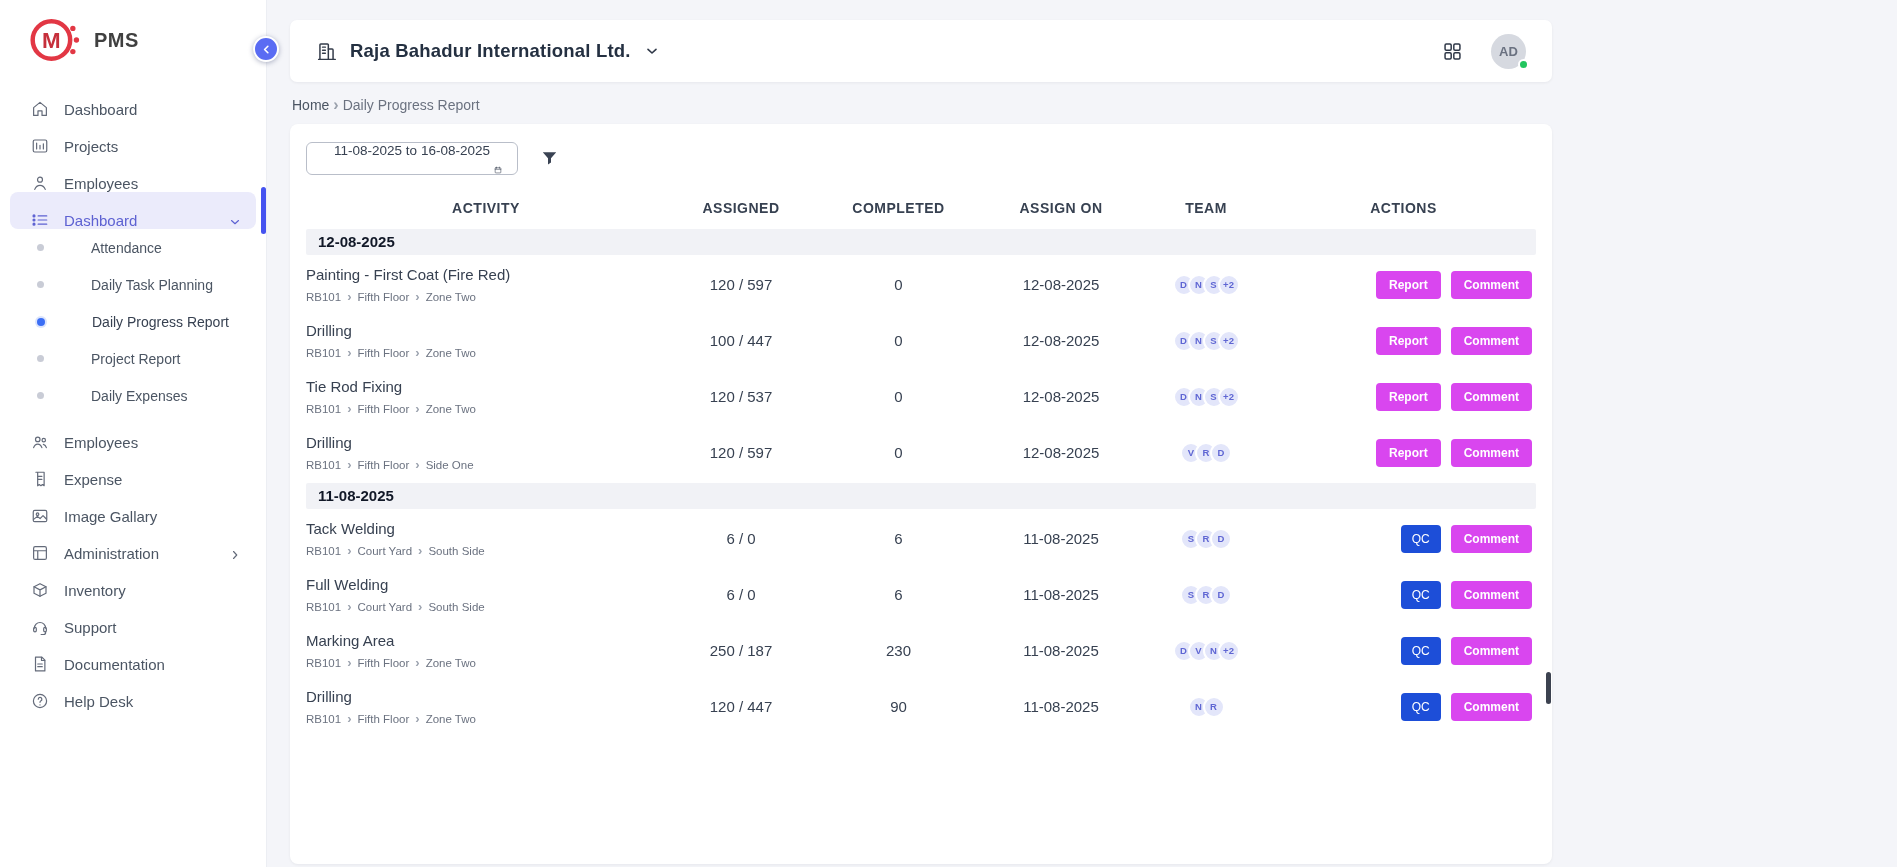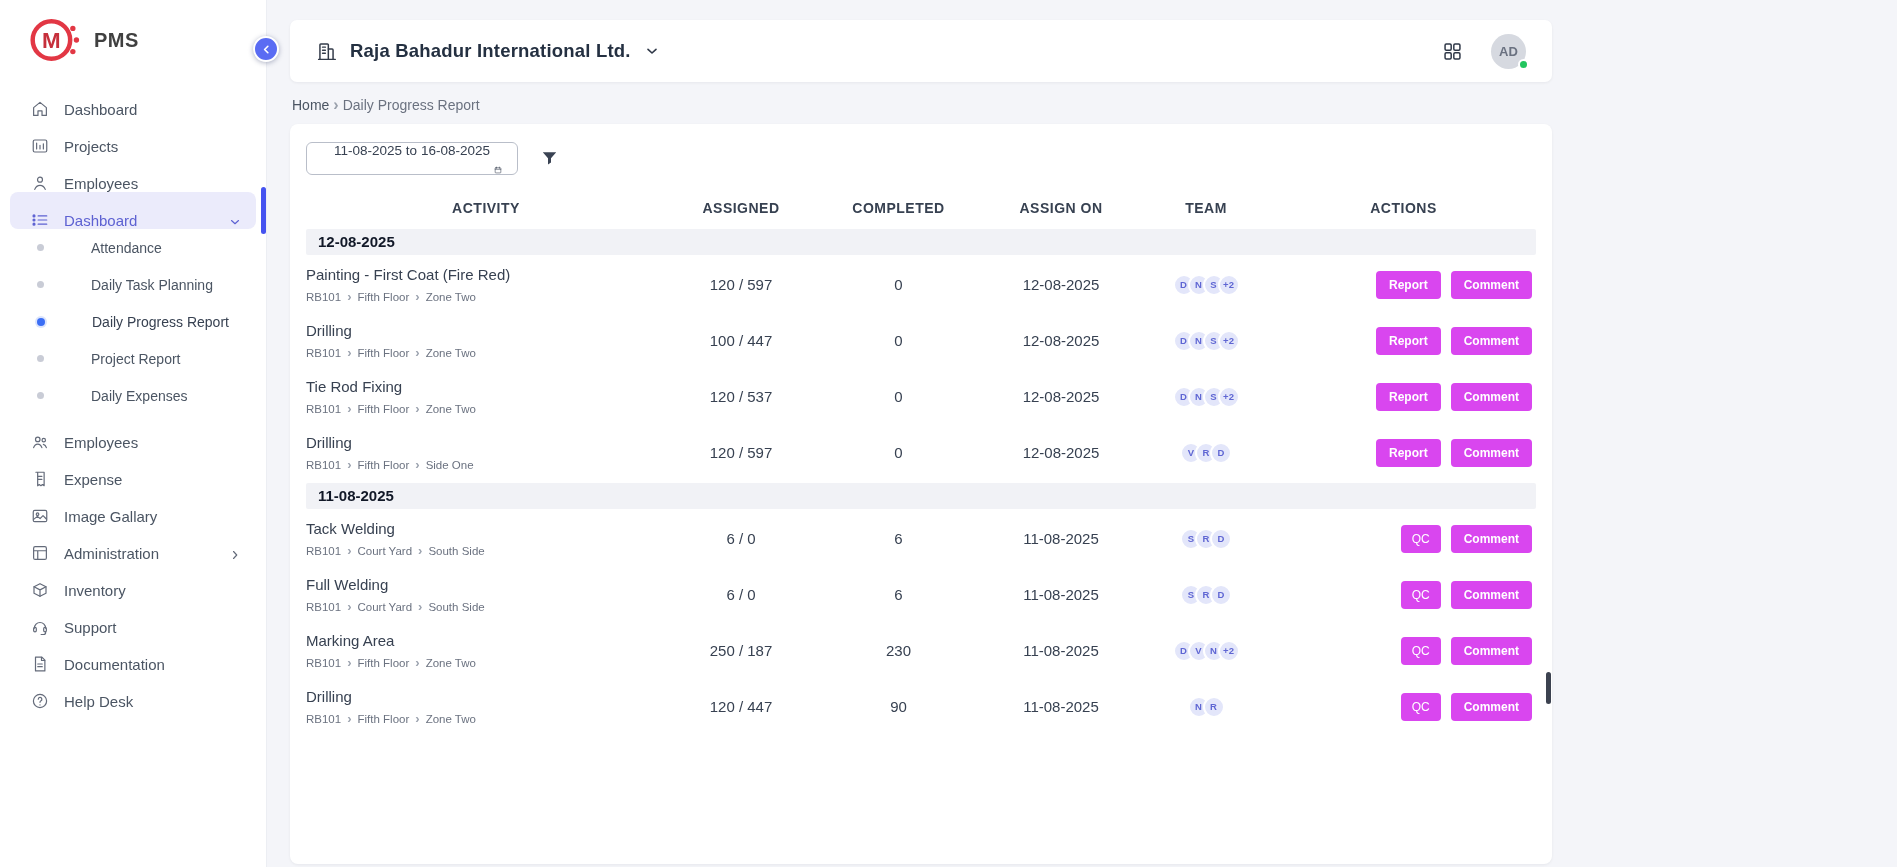--- a/index.html
+++ b/index.html
@@ -68,21 +68,21 @@
   .act-title { font-size:15px; color:#374151; margin-bottom:7px; }
   .act-path { font-size:11.5px; color:#6b7280; display:flex; align-items:center; gap:6px; }
   .act-path .sep { color:#9ca3af; font-size:13px; line-height:1; font-weight:700; }
   .cell-center { text-align:center; font-size:15px; color:#374151; }
   .team-cell { display:flex; justify-content:center; }
   .chip { width:22px; height:22px; border-radius:50%; background:#e3e6fa; color:#5f66d3; font-size:9.5px; font-weight:700; display:flex; align-items:center; justify-content:center; border:2px solid #fff; margin-left:-7px; cursor:pointer; flex:none; }
   .chip:first-child { margin-left:0; }
   .actions-cell { display:flex; justify-content:flex-end; gap:10px; padding-right:4px; }
   .btn { border:none; border-radius:4px; color:#fff; font-size:12px; font-weight:500; padding:7px 13px; cursor:pointer; font-family:inherit; }
   .btn-primary { background:#d946ef;font-weight:bold; }
-  .btn-qc { background:#d946ef; padding:7px 11px; }
+  .btn-qc { background:#1d4ed8; padding:7px 11px; }
   .scroll-thumb { position:absolute; right:1px; top:548px; width:5px; height:32px; background:#3c4250; border-radius:3px; cursor:pointer; }
 </style>
 </head>
 <body>
 
 <aside class="sidebar">
   <div class="logo-row">
     <svg class="logo-badge" viewBox="0 0 60 56">
       <circle cx="26" cy="28" r="21" fill="none" stroke="#e23744" stroke-width="5"></circle>
       <text x="26" y="37" text-anchor="middle" font-size="25" font-weight="bold" fill="#c62f3b" font-family="Liberation Sans, sans-serif">M</text>

